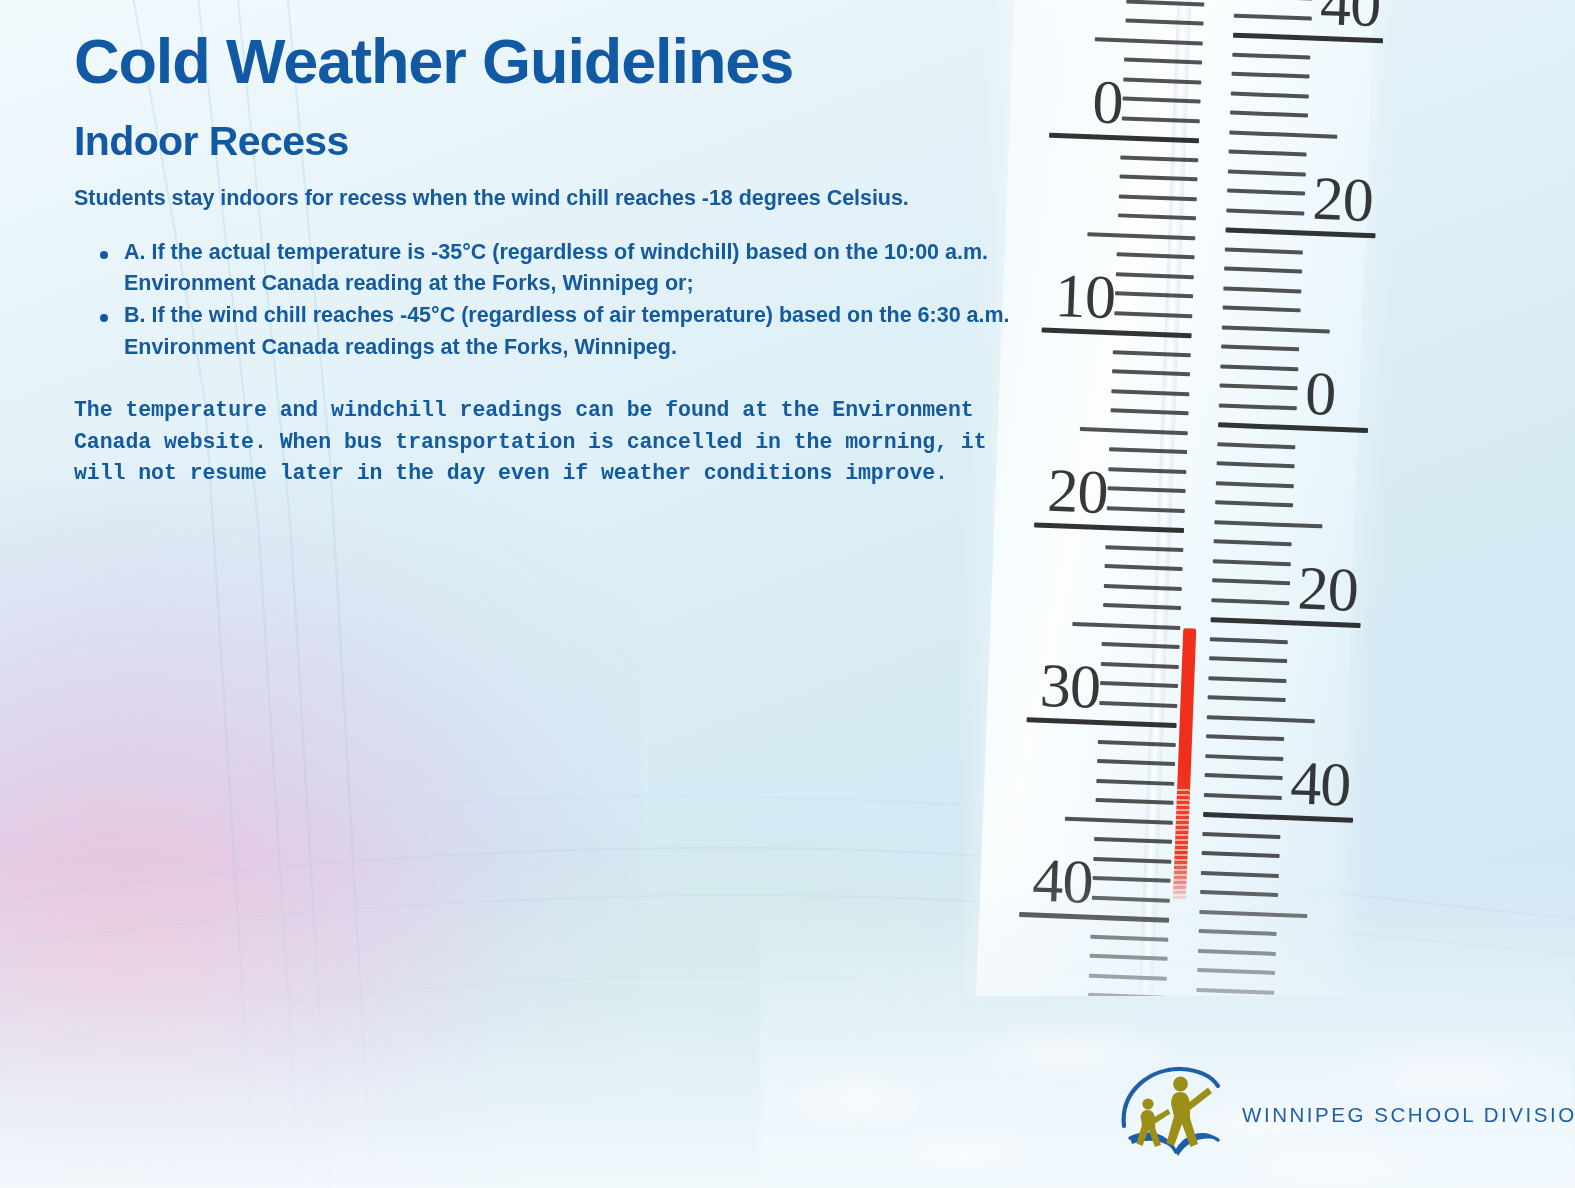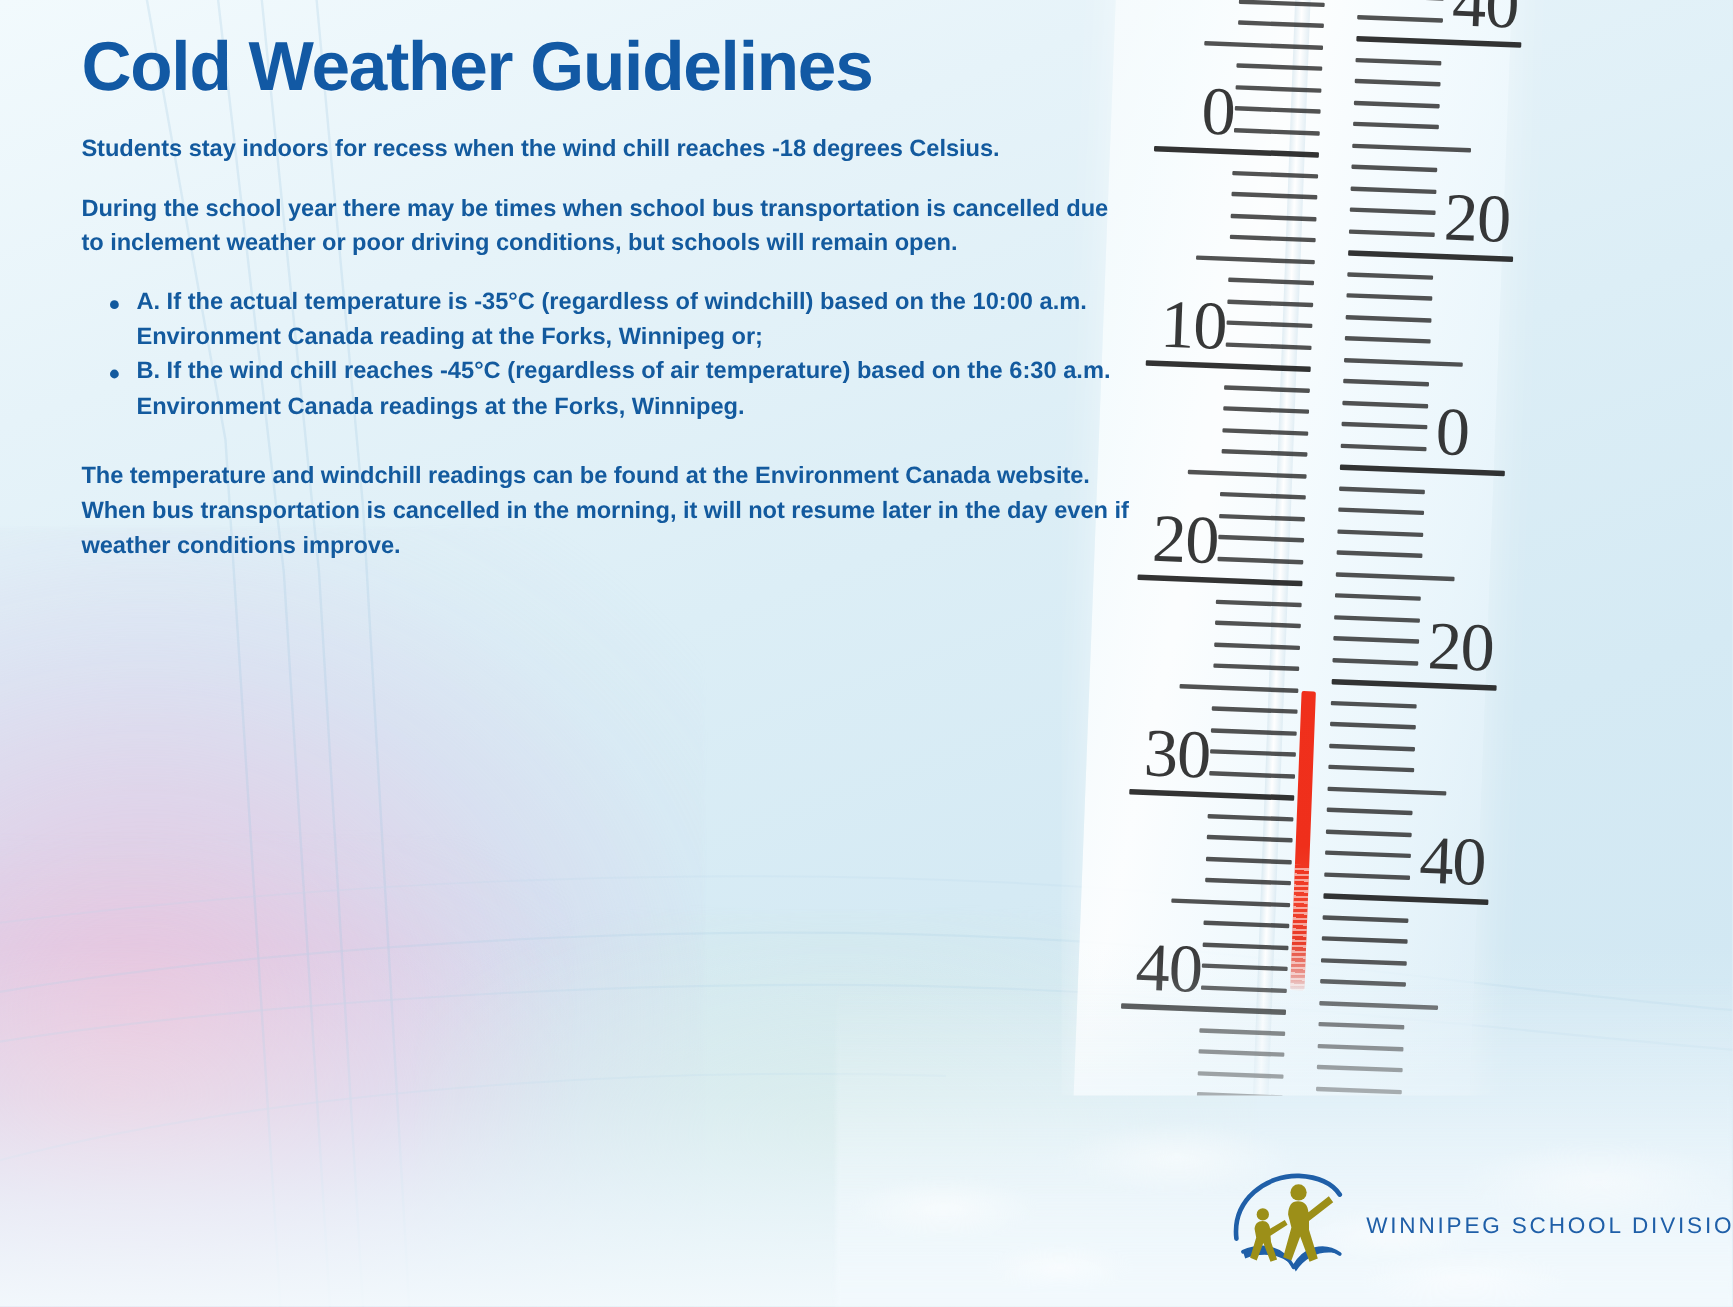--- a/index.html
+++ b/index.html
@@ -173,21 +173,21 @@
   p.body {
     color:#135a9e;
     font-size:21.5px;
     font-weight:bold;
     line-height:1.47;
     letter-spacing:-.05px;
     margin-bottom:22px;
     max-width:975px;
   }
   p.tight { margin-bottom:4px; }
-  p.gap-lg { margin-top:32px; }
+  p.gap-lg { margin-top:32px;font-family:Liberation Mono, monospace; }
 
   ul.rules {
     list-style:none;
     margin:0 0 0 0;
     padding:0;
   }
   ul.rules li {
     position:relative;
     color:#135a9e;
     font-size:21.5px;
@@ -381,25 +381,25 @@
     </div>
   </div>
 
   <div class="bg-snow"></div>
   <div class="bg-snow-texture"></div>
 
   <div class="content">
 
     <div class="title">Cold Weather Guidelines</div>
 
+    <h2 class="section sec-indoor">Indoor Recess</h2>
 
     <p class="body">Students stay indoors for recess when the wind chill reaches -18 degrees Celsius.</p>
 
 
-    <p class="body">During the school year there may be times when school bus transportation is cancelled due to inclement weather or poor driving conditions, but schools will remain open.</p>
 
 
     <ul class="rules">
       <li>A. If the actual temperature is -35°C (regardless of windchill) based on the 10:00 a.m. Environment Canada reading at the Forks, Winnipeg or;</li>
       <li>B. If the wind chill reaches -45°C (regardless of air temperature) based on the 6:30 a.m. Environment Canada readings at the Forks, Winnipeg.</li>
     </ul>
 
     <p class="body gap-lg">The temperature and windchill readings can be found at the Environment Canada website. When bus transportation is cancelled in the morning, it will not resume later in the day even if weather conditions improve.</p>
 
   </div>

